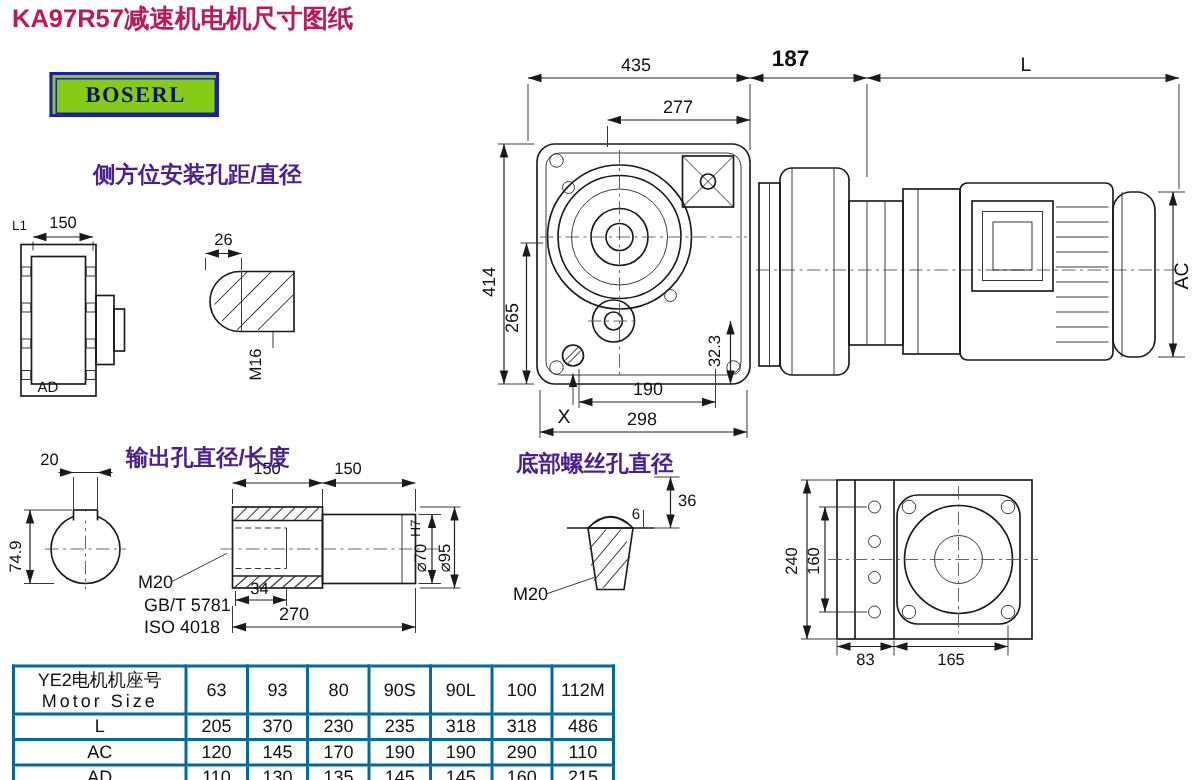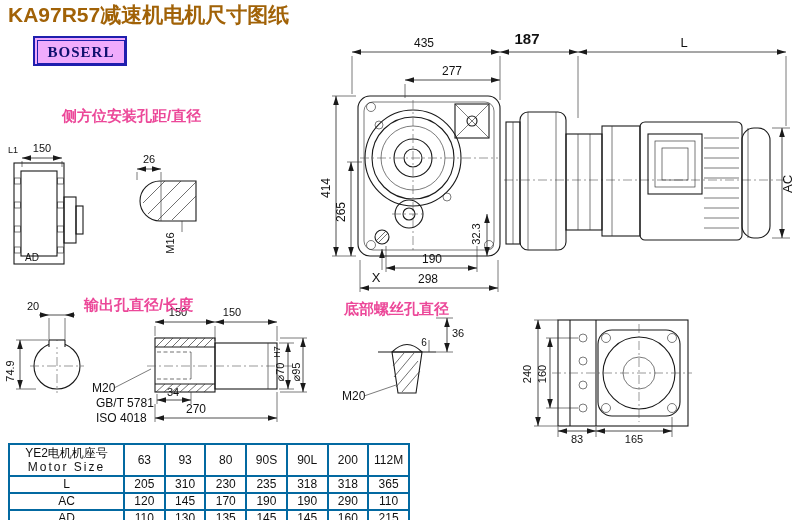--- a/index.html
+++ b/index.html
@@ -1,21 +1,21 @@
 <!DOCTYPE html>
 <html><head>
 <meta charset="utf-8">
 <style>
   html,body{margin:0;padding:0;background:#fff}
   .page{position:relative;width:800px;height:520px;background:#fff;overflow:hidden;font-family:"Liberation Sans",sans-serif}
-  .title{position:absolute;left:8px;top:1px;font-size:21px;font-weight:bold;color:#a16207;white-space:nowrap}
-  .logo{position:absolute;left:33px;top:36px;width:94px;height:30px;border:2px solid #1f1fae;padding:2px;box-sizing:border-box;background:#f0abfc}
+  .title{position:absolute;left:8px;top:1px;font-size:17px;font-weight:bold;color:#be185d;white-space:nowrap}
+  .logo{position:absolute;left:33px;top:48px;width:113px;height:30px;border:2px solid #1f1fae;padding:2px;box-sizing:border-box;background:#84cc16}
   .logo-inner{width:100%;height:100%;border:1px solid #1f1fae;display:flex;align-items:center;justify-content:center;
     font-family:"Liberation Serif",serif;font-weight:bold;font-size:15px;letter-spacing:1px;color:#10106e}
-  .red{position:absolute;color:#ec4899;font-weight:bold;font-size:15px;white-space:nowrap}
+  .red{position:absolute;color:#4c1d95;font-weight:bold;font-size:15px;white-space:nowrap}
   svg{position:absolute;left:0;top:0}
   .ln{fill:none;stroke:#1a1a1a;stroke-width:1.1}
   .tn{fill:none;stroke:#333;stroke-width:0.65}
   .dl{fill:none;stroke:#222;stroke-width:0.8}
   .cl{fill:none;stroke:#555;stroke-width:0.6;stroke-dasharray:9 3 2 3}
   .dsh{fill:none;stroke:#333;stroke-width:0.7;stroke-dasharray:4 2.5}
   .h{stroke:#333;stroke-width:0.7}
   text{fill:#111;font-family:"Liberation Sans",sans-serif;font-size:12px;text-anchor:middle}
   .b{font-weight:bold;font-size:15px}
   .s9{font-size:9px}.s10{font-size:10px}.s11{font-size:11px}.s13{font-size:13px}
@@ -378,32 +378,32 @@
         <tr>
       <th class="col0 hdr">
         <div>YE2电机机座号</div>
         <div class="en">Motor Size</div>
       </th>
       <th>63</th>
       <th>93</th>
       <th>80</th>
       <th>90S</th>
       <th>90L</th>
-      <th>200</th>
+      <th>100</th>
       <th>112M</th>
     </tr>
     <tr>
       <td class="col0">L</td>
       <td>205</td>
-      <td>310</td>
+      <td>370</td>
       <td>230</td>
       <td>235</td>
       <td>318</td>
       <td>318</td>
-      <td>365</td>
+      <td>486</td>
     </tr>
     <tr>
       <td class="col0">AC</td>
       <td>120</td>
       <td>145</td>
       <td>170</td>
       <td>190</td>
       <td>190</td>
       <td>290</td>
       <td>110</td>

